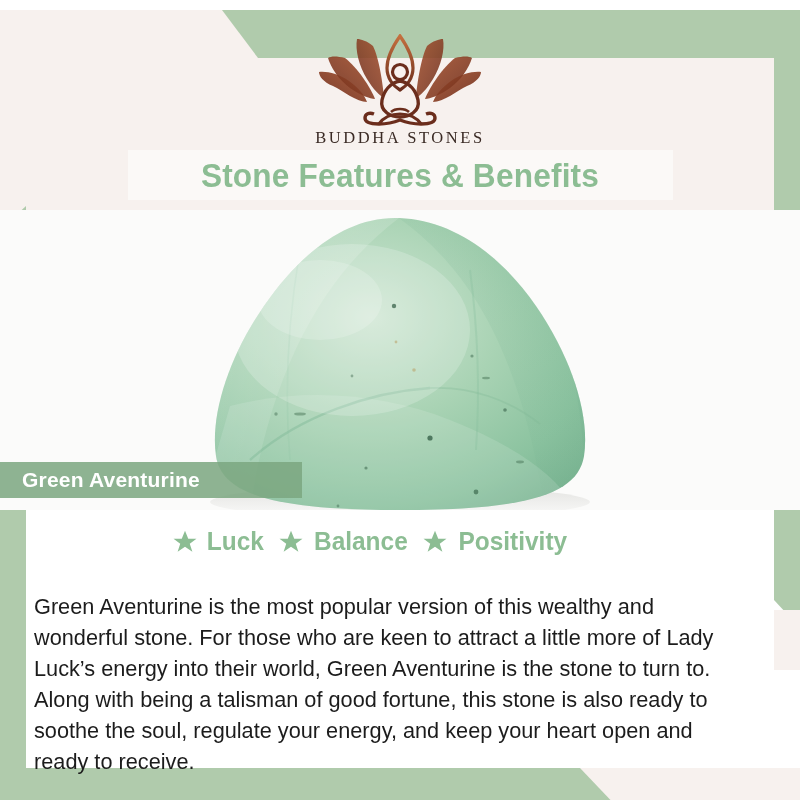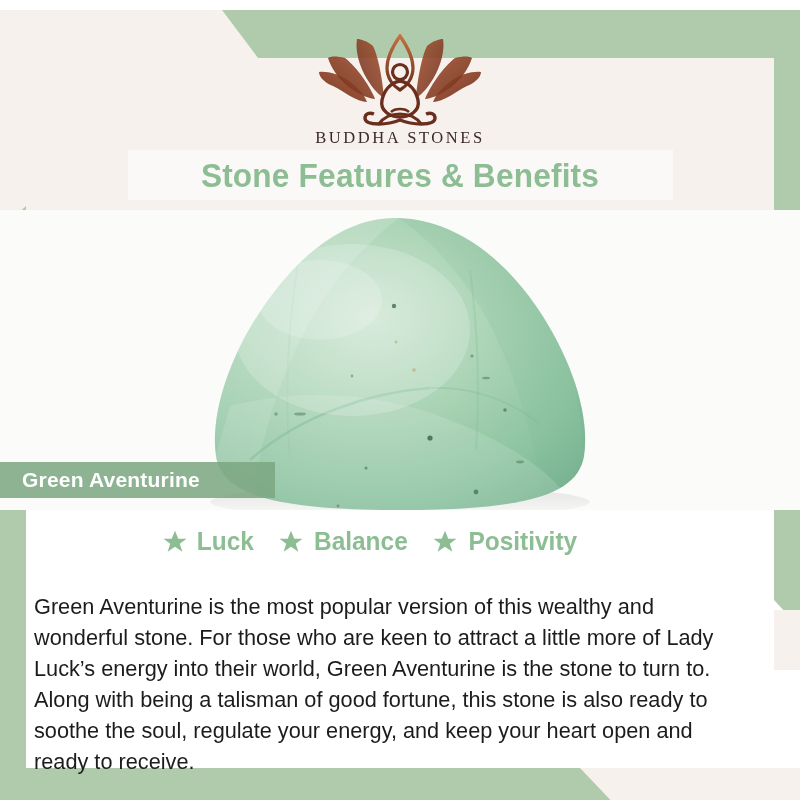--- a/index.html
+++ b/index.html
@@ -138,21 +138,21 @@
     width: 800px; height: 300px;
     background: #fbfbfa;
     overflow: hidden;
   }
   .stone-svg { position: absolute; left: 0; top: 0; }
 
   
   .label-banner {
     position: absolute;
     left: 0; top: 452px;
-    width: 275px; height: 36px;
+    width: 302px; height: 36px;
     background: rgba(124,166,128,0.86);
     display: flex;
     align-items: center;
   }
   .label-text {
     padding-left: 22px;
     color: #ffffff;
     font-family: "Liberation Sans Narrow", "Liberation Sans", sans-serif;
     font-weight: bold;
     font-size: 21px;
@@ -160,21 +160,21 @@
   }
 
   
   .benefits {
     position: absolute;
     left: 0; top: 516px;
     width: 743px;
     display: flex;
     justify-content: center;
     align-items: center;
-    gap: 22px;
+    gap: 12px;
   }
   .benefit {
     display: flex;
     align-items: center;
     gap: 7px;
   }
   .star { display: block; }
   .benefit-label {
     font-family: "Liberation Sans Narrow", "Liberation Sans", sans-serif;
     font-weight: bold;

